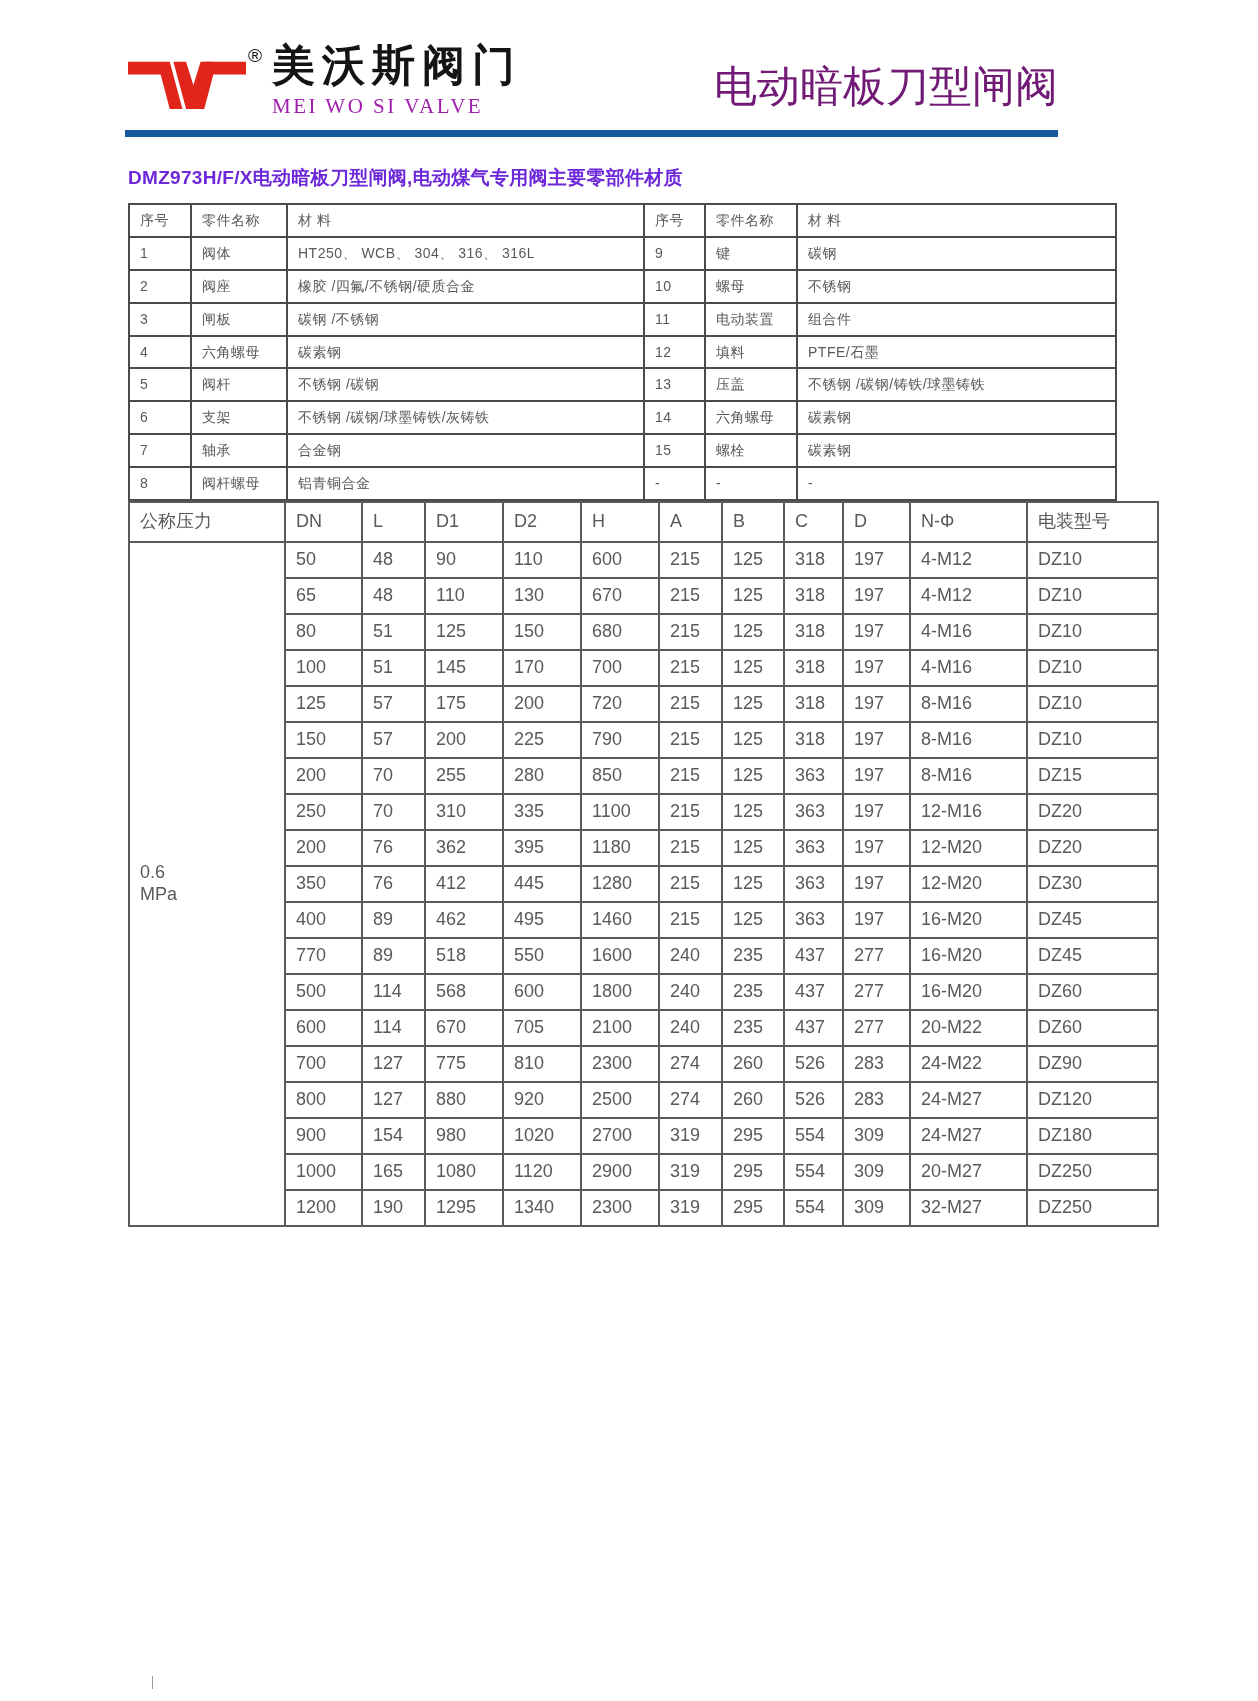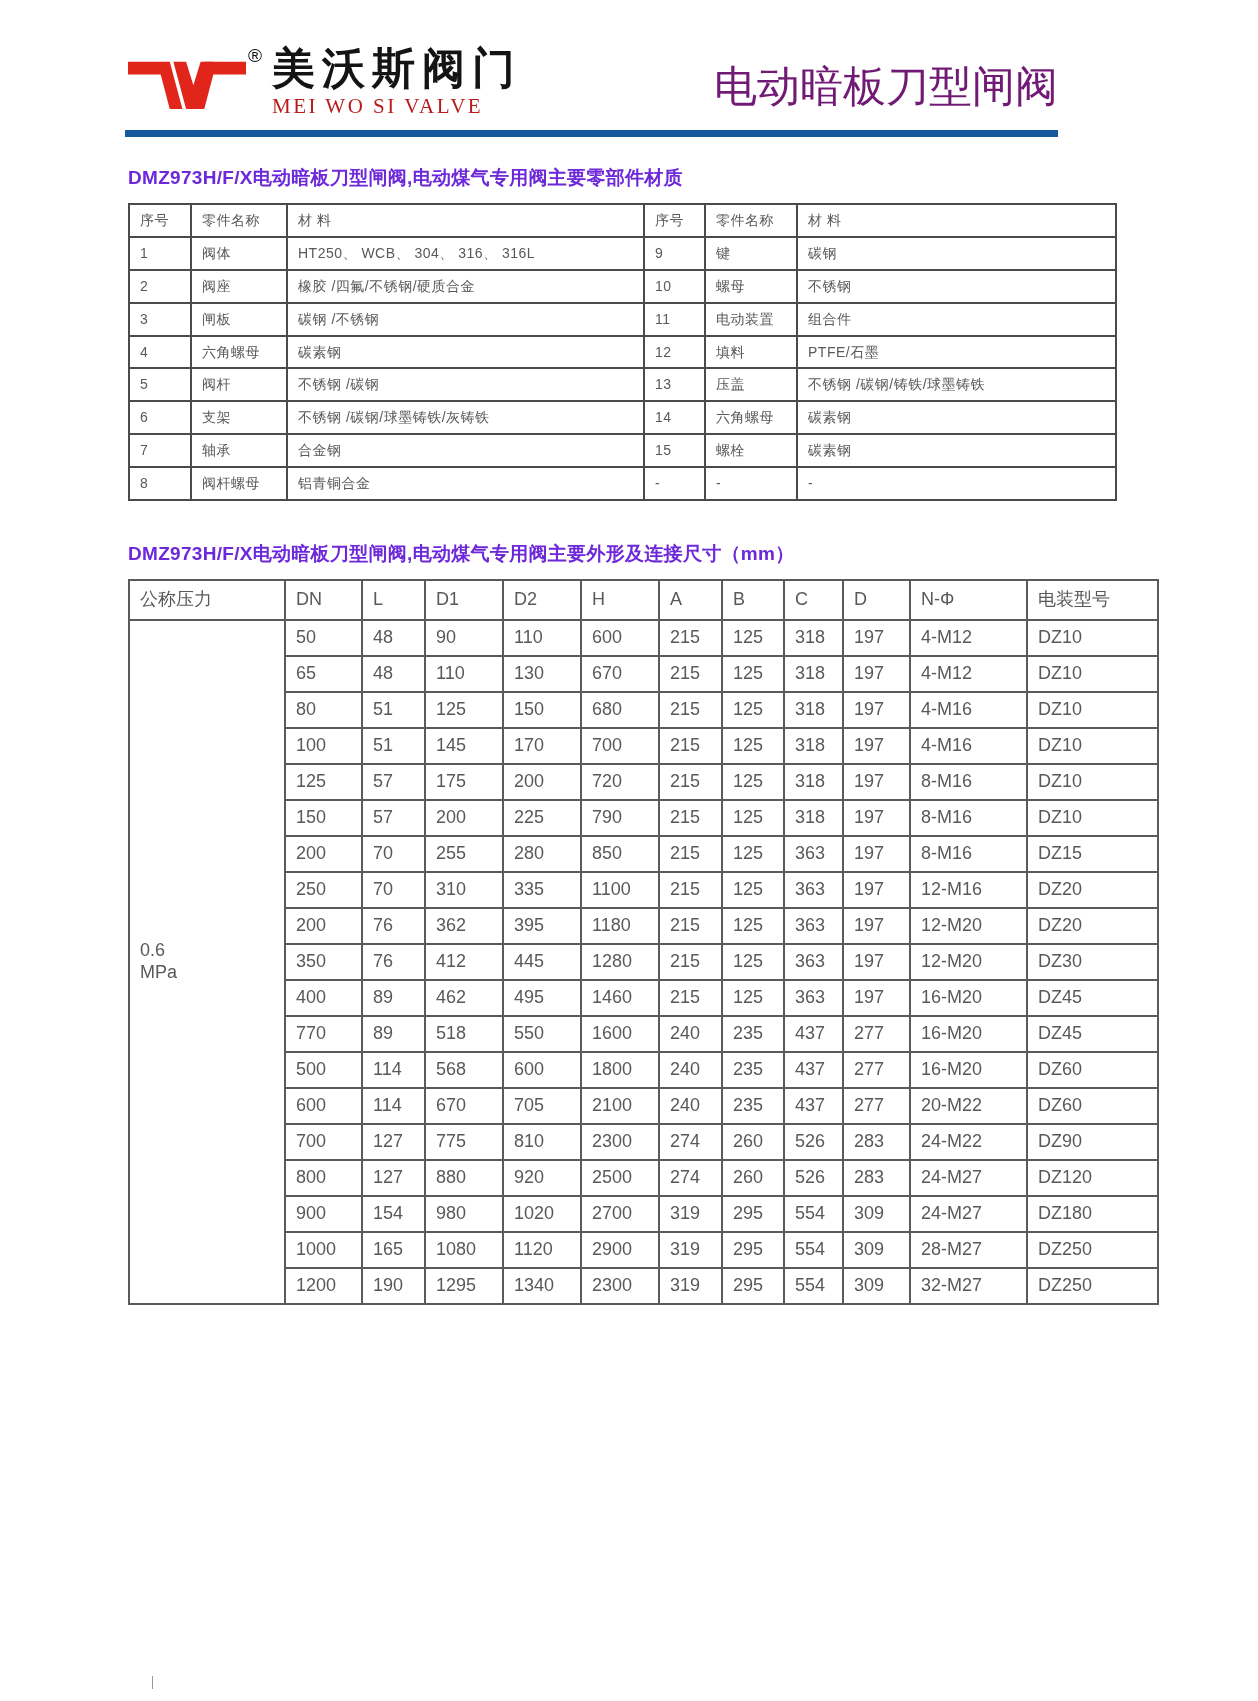--- a/index.html
+++ b/index.html
@@ -10,27 +10,27 @@
   .content { padding:44px 0 0 128px; }
 
   
   .header-row { width:930px; display:flex; justify-content:space-between; align-items:flex-end; }
   .logo { position:relative; display:flex; align-items:flex-start; }
   .logo-mark { width:118px; height:64px; margin-top:12px; }
   .logo-mark polygon { fill:var(--logo-red,#e1251b); }
   .reg-mark { font-size:19px; color:#111; margin:2px 4px 0 2px; line-height:1; }
   .logo-text { margin-left:6px; }
   .logo-cn {
-    font-family:Liberation Sans, sans-serif;
+    font-family:Liberation Mono, monospace;
     font-size:43px; font-weight:bold; color:#141414; letter-spacing:7px;
     line-height:1.15; white-space:nowrap;
   }
   .logo-en {
     font-family:"Liberation Serif","DejaVu Serif",serif;
-    font-size:21px; color:#b91c1c; letter-spacing:2.5px; margin-top:1px; white-space:nowrap;
+    font-size:21px; color:#a21caf; letter-spacing:2.5px; margin-top:1px; white-space:nowrap;
   }
   .page-title {
     font-family:"Liberation Serif","DejaVu Serif",serif;
     font-size:43px; color:#701a75; white-space:nowrap; padding-bottom:4px;
   }
   .blue-rule { width:933px; height:7px; background:var(--accent-blue,#17599d); margin:10px 0 0 -3px; }
 
   
   h2.section-title {
     font-size:19px; font-weight:bold; color:#6d28d9; letter-spacing:0.3px;
@@ -161,21 +161,20 @@
             <td>8</td>
             <td>阀杆螺母</td>
             <td>铝青铜合金</td>
             <td>-</td>
             <td>-</td>
             <td>-</td>
           </tr>
         </tbody>
     </table>
 
-    <h2 class="section-title second">DMZ973H/F/X电动暗板刀型闸阀,电动煤气专用阀主要外形及连接尺寸（mm）</h2>
     <table class="t2">
       <colgroup>
         <col style="width:156px">
           <col style="width:77px">
           <col style="width:63px">
           <col style="width:78px">
         <col style="width:78px">
           <col style="width:78px">
           <col style="width:63px">
           <col style="width:62px">
@@ -426,21 +425,21 @@
           <tr>
             <td>1000</td>
             <td>165</td>
             <td>1080</td>
             <td>1120</td>
             <td>2900</td>
             <td>319</td>
             <td>295</td>
             <td>554</td>
             <td>309</td>
-            <td>28-M27</td>
+            <td>20-M27</td>
             <td>DZ250</td>
           </tr>
           <tr>
             <td>1200</td>
             <td>190</td>
             <td>1295</td>
             <td>1340</td>
             <td>2300</td>
             <td>319</td>
             <td>295</td>

